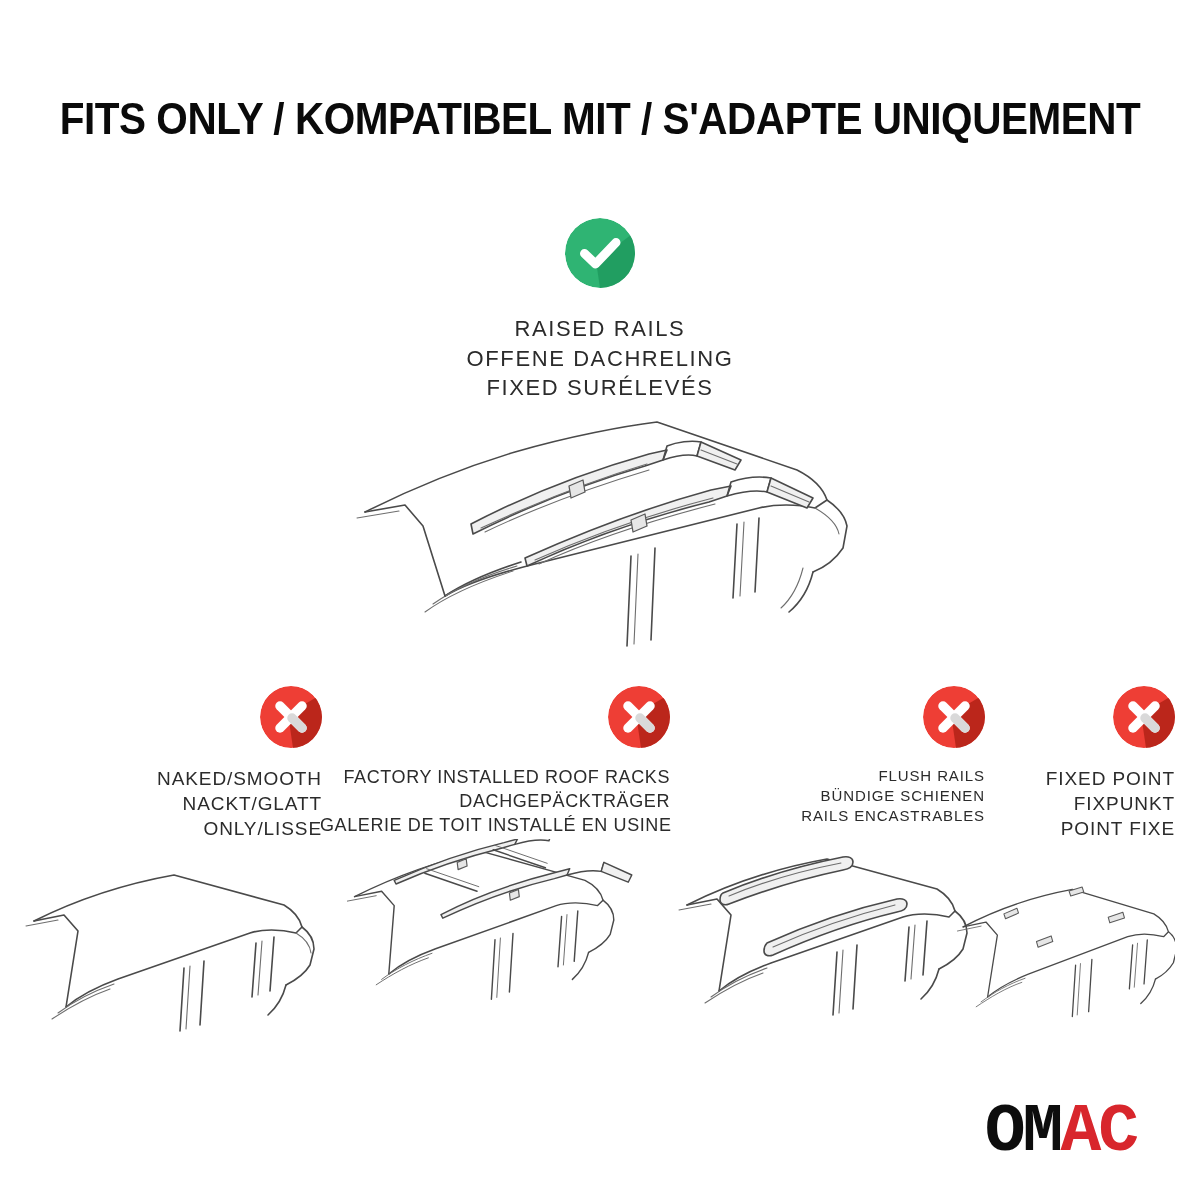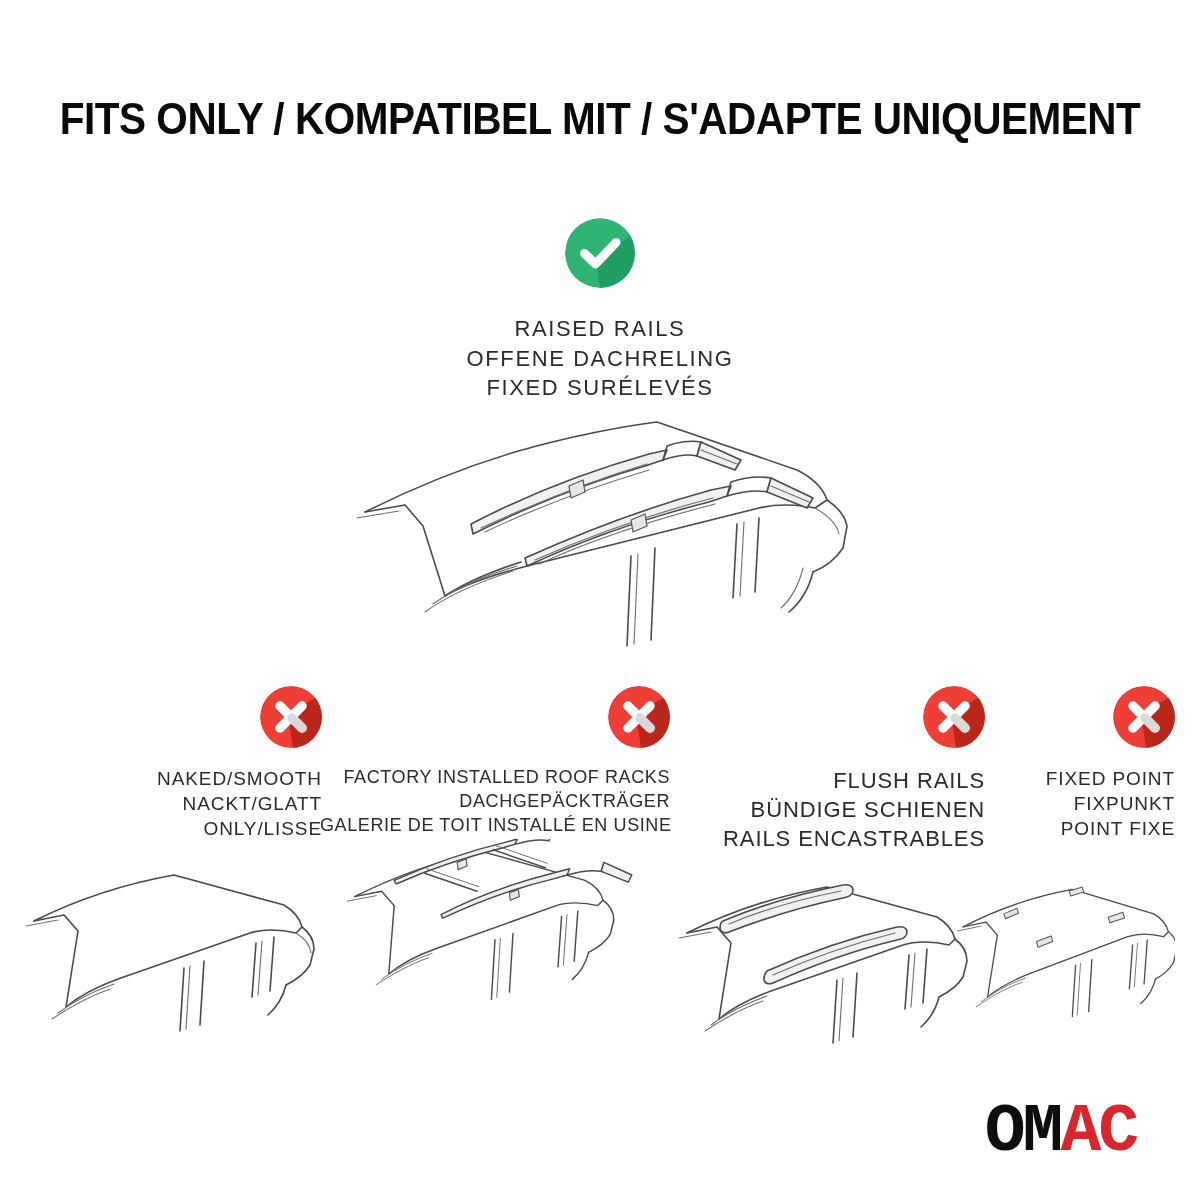--- a/index.html
+++ b/index.html
@@ -103,21 +103,21 @@
     margin-top: 14px;
     font-family: "Liberation Sans", sans-serif;
     font-weight: 400;
     color: #2b2b2b;
     font-size: 19px;
     letter-spacing: 0.9px;
     line-height: 1.32;
     white-space: nowrap;
   }
   .col-1 .deny-label { font-size: 18px; letter-spacing: 0.6px; }
-  .col-2 .deny-label { font-size: 22px; }
+  .col-2 .deny-label { font-size: 15px; }
   .col-3 .deny-label { font-size: 19px; }
 
   .col-illustration {
     margin-top: 10px;
     width: 100%;
     height: 180px;
   }
   .col-illustration svg { display: block; width: 100%; height: 100%; }
 
   .col-0 .col-illustration { margin-top: 22px; }

